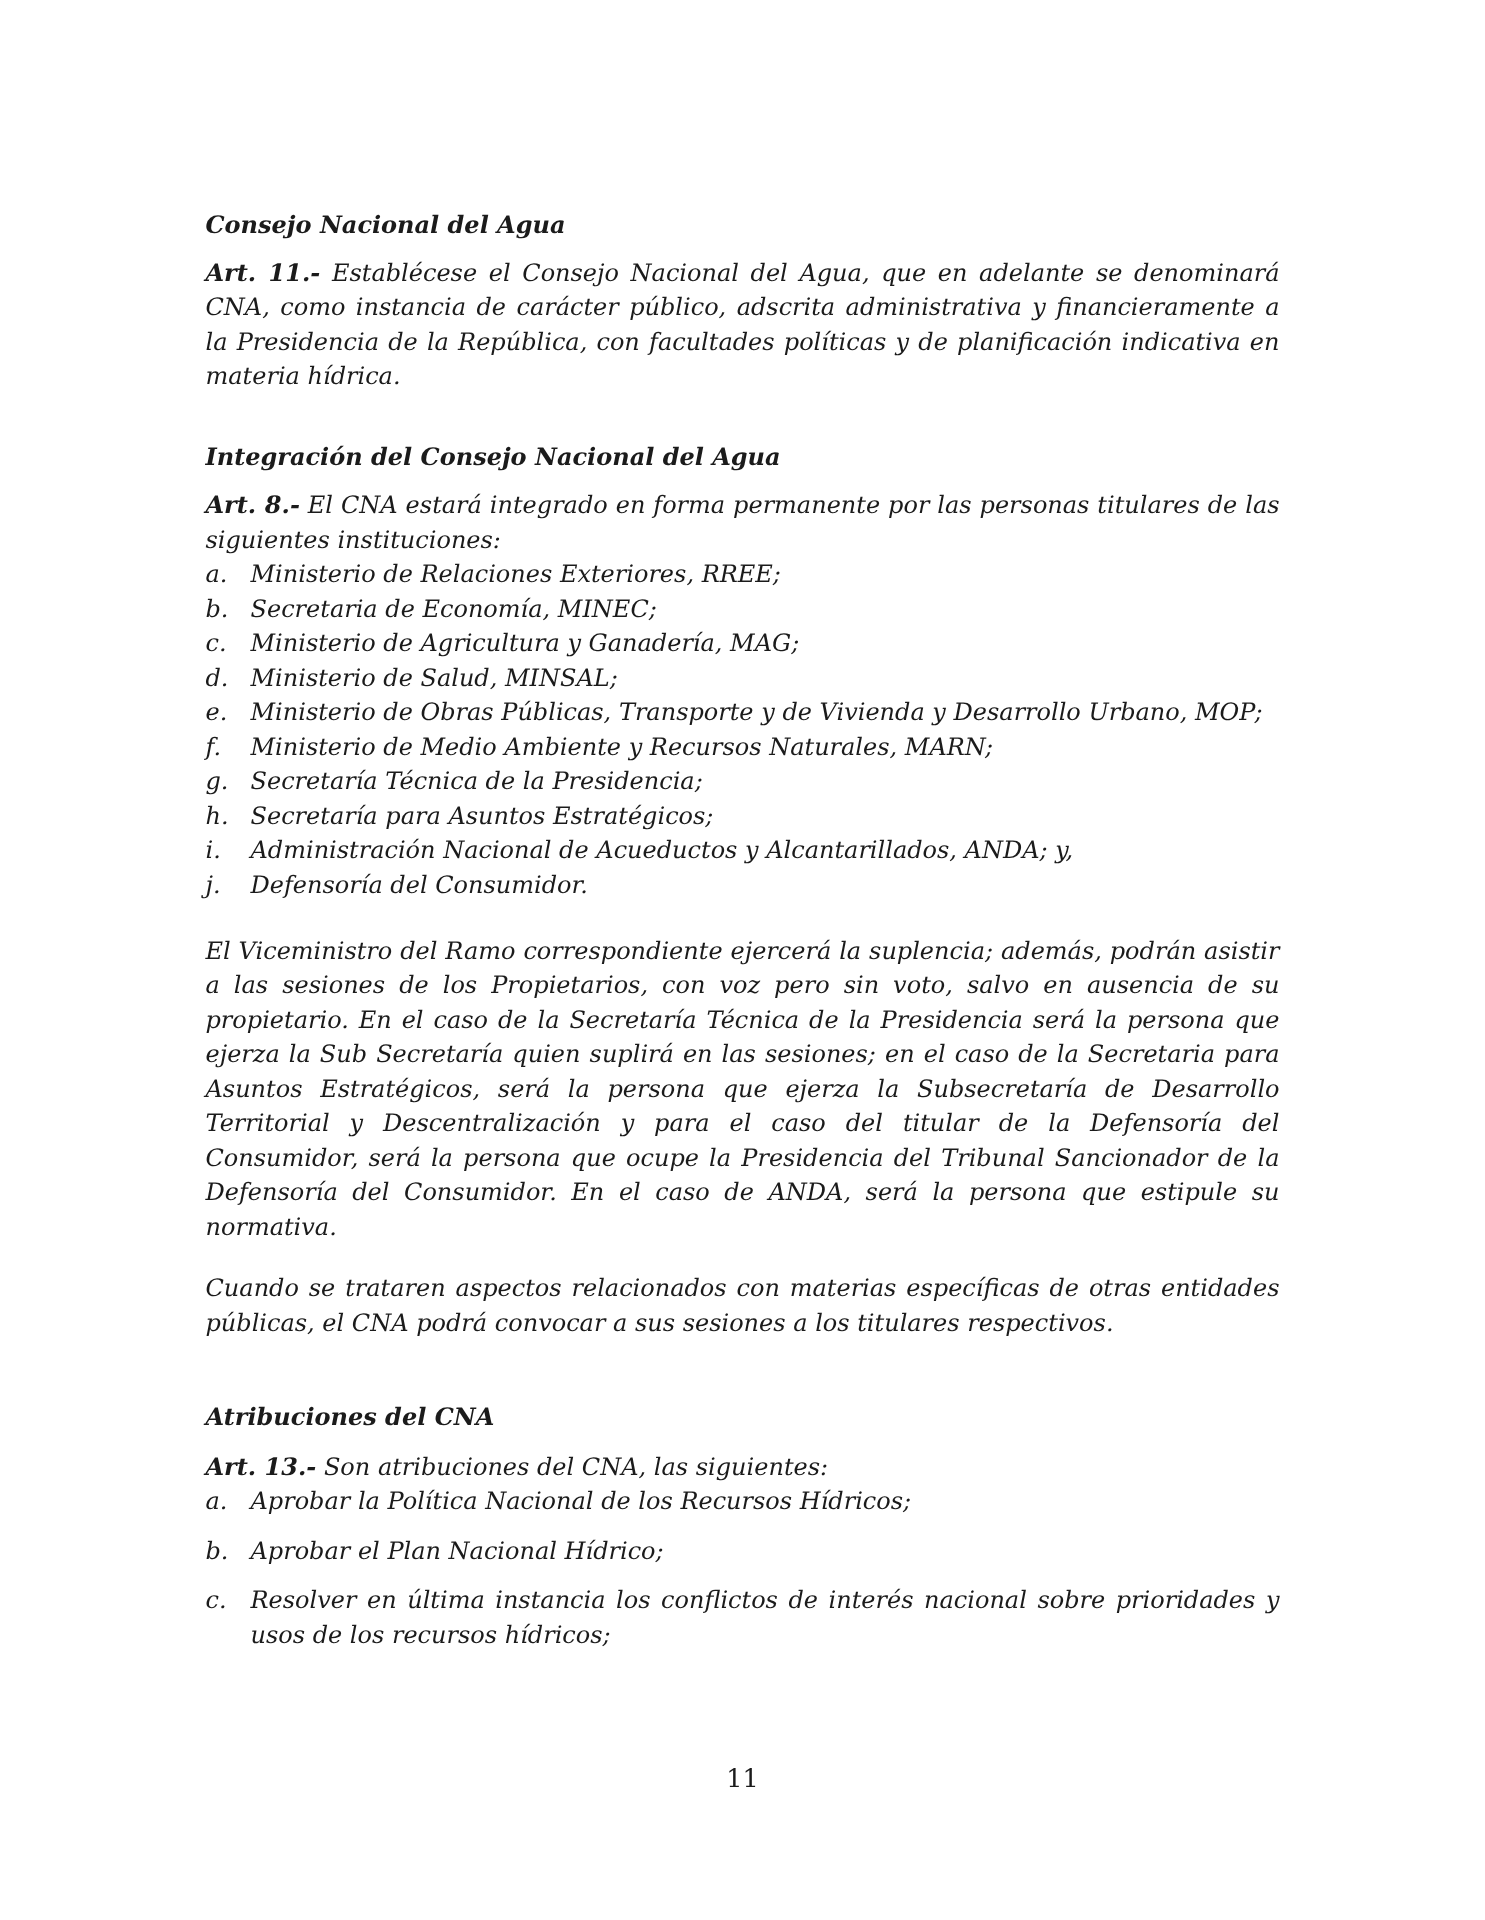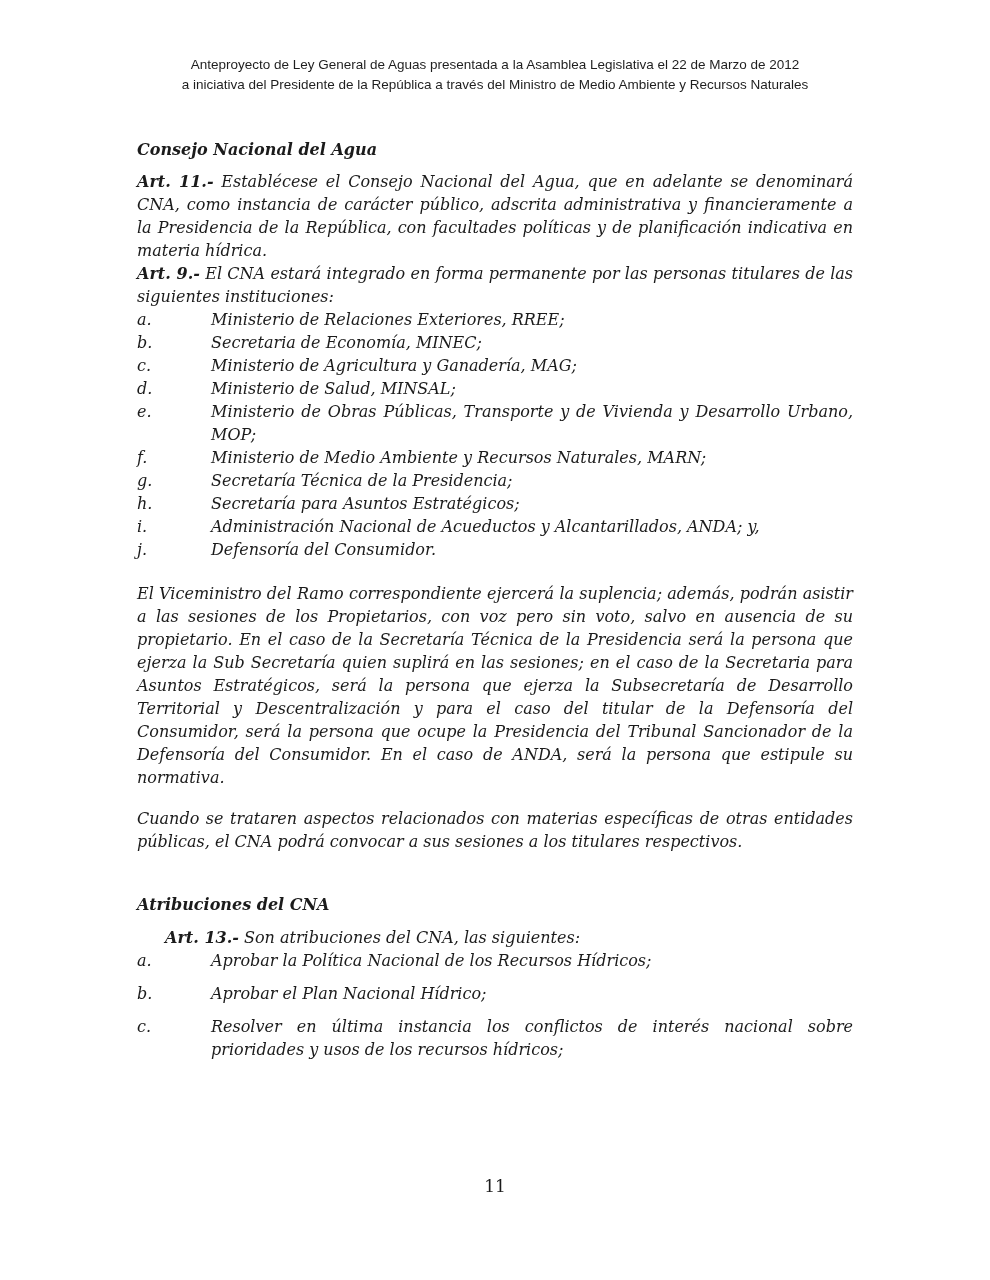--- a/index.html
+++ b/index.html
@@ -47,65 +47,61 @@
   .para {
     margin: 0;
     text-align: justify;
   }
   .artlab { font-weight: bold; }
   .mt-sec  { margin-top: 31px; }
   .mt30    { margin-top: 40px; }
   .mt21    { margin-top: 21px; }
   .mt18    { margin-top: 18px; }
   .mt14    { margin-top: 14px; }
-  .mt10    { margin-top: 10px; margin-left: 28px; }
+  .mt10    { margin-top: 10px; }
   .list { margin: 0; }
   .li {
     display: flex;
     align-items: flex-start;
   }
   .li .lab {
     flex: none;
     width: 30px;
   }
   .li .txt {
     flex: 1;
     text-align: justify;
-    margin-left: 44px;
   }
   .list.spaced .li { margin-bottom: 10px; }
   .list.spaced .li:last-child { margin-bottom: 0; }
   .pagenum {
     position: absolute;
     left: 137px;
     top: 1176px;
     width: 716px;
     text-align: center;
     font-size: 17px;
     color: #1b1b1b;
   }
 </style>
 </head>
 <body>
 
 <div class="page">
 
-  <div class="hdr">
-    <div class="hline">Anteproyecto de Ley General de Aguas presentada a la Asamblea Legislativa el 22 de Marzo de 2012</div>
-    <div class="hline">a iniciativa del Presidente de la República a través del Ministro de Medio Ambiente y Recursos Naturales</div>
-  </div>
 
   <div class="main">
 
     <div class="h2">Consejo Nacional del Agua</div>
 
     <p class="para"><b class="artlab">Art. 11.-</b><span> Establécese el Consejo Nacional del Agua, que en adelante se denominará CNA, como instancia de carácter público, adscrita administrativa y financieramente a la Presidencia de la República, con facultades políticas y de planificación indicativa en materia hídrica.</span></p>
 
+    <div class="h2 mt-sec">Integración del Consejo Nacional del Agua</div>
 
-    <p class="para"><b class="artlab">Art. 9.-</b><span> El CNA estará integrado en forma permanente por las personas titulares de las siguientes instituciones:</span></p>
+    <p class="para"><b class="artlab">Art. 8.-</b><span> El CNA estará integrado en forma permanente por las personas titulares de las siguientes instituciones:</span></p>
 
     <div class="list">
       <div class="li">
           <span class="lab">a.</span>
           <span class="txt">Ministerio de Relaciones Exteriores, RREE;</span>
         </div>
       <div class="li">
           <span class="lab">b.</span>
           <span class="txt">Secretaria de Economía, MINEC;</span>
         </div>

